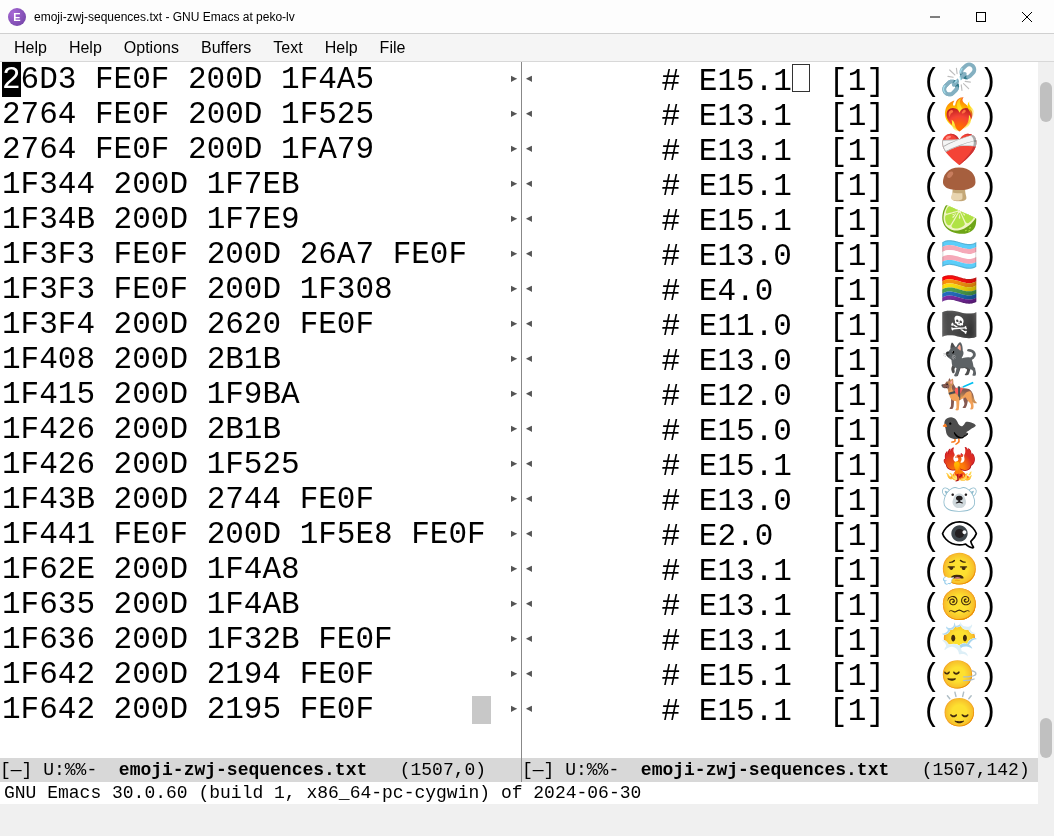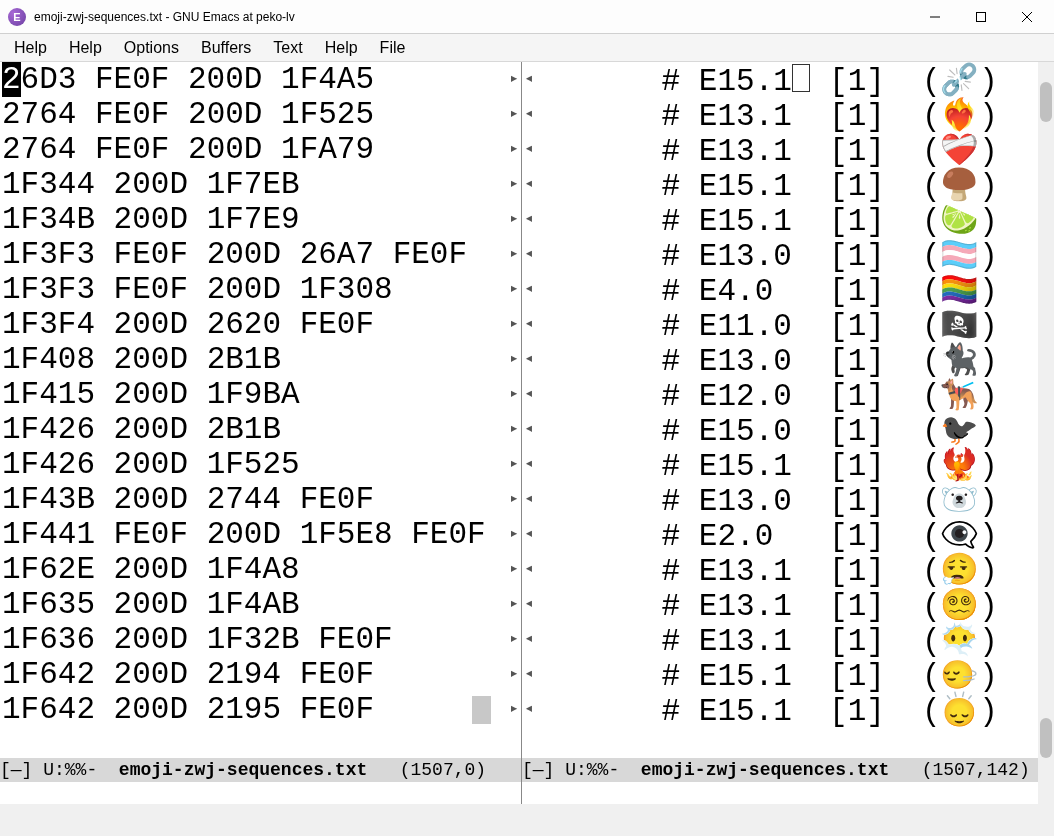--- a/index.html
+++ b/index.html
@@ -194,19 +194,20 @@
 </div>
 
 <div class="content">
   <div class="pane left" id="pane-left"><span class="fringe-arrow" style="top: 0px;">▸</span><div class="text-line"><span class="cursor-mark">2</span>6D3 FE0F 200D 1F4A5</div><span class="fringe-arrow" style="top: 35px;">▸</span><div class="text-line">2764 FE0F 200D 1F525</div><span class="fringe-arrow" style="top: 70px;">▸</span><div class="text-line">2764 FE0F 200D 1FA79</div><span class="fringe-arrow" style="top: 105px;">▸</span><div class="text-line">1F344 200D 1F7EB</div><span class="fringe-arrow" style="top: 140px;">▸</span><div class="text-line">1F34B 200D 1F7E9</div><span class="fringe-arrow" style="top: 175px;">▸</span><div class="text-line">1F3F3 FE0F 200D 26A7 FE0F</div><span class="fringe-arrow" style="top: 210px;">▸</span><div class="text-line">1F3F3 FE0F 200D 1F308</div><span class="fringe-arrow" style="top: 245px;">▸</span><div class="text-line">1F3F4 200D 2620 FE0F</div><span class="fringe-arrow" style="top: 280px;">▸</span><div class="text-line">1F408 200D 2B1B</div><span class="fringe-arrow" style="top: 315px;">▸</span><div class="text-line">1F415 200D 1F9BA</div><span class="fringe-arrow" style="top: 350px;">▸</span><div class="text-line">1F426 200D 2B1B</div><span class="fringe-arrow" style="top: 385px;">▸</span><div class="text-line">1F426 200D 1F525</div><span class="fringe-arrow" style="top: 420px;">▸</span><div class="text-line">1F43B 200D 2744 FE0F</div><span class="fringe-arrow" style="top: 455px;">▸</span><div class="text-line">1F441 FE0F 200D 1F5E8 FE0F</div><span class="fringe-arrow" style="top: 490px;">▸</span><div class="text-line">1F62E 200D 1F4A8</div><span class="fringe-arrow" style="top: 525px;">▸</span><div class="text-line">1F635 200D 1F4AB</div><span class="fringe-arrow" style="top: 560px;">▸</span><div class="text-line">1F636 200D 1F32B FE0F</div><span class="fringe-arrow" style="top: 595px;">▸</span><div class="text-line">1F642 200D 2194 FE0F</div><span class="fringe-arrow" style="top: 630px;">▸</span><span class="region-mark" style="position: absolute; right: 30px; top: 634px; height: 28px;"></span><div class="text-line">1F642 200D 2195 FE0F</div></div>
   <div class="pane right" id="pane-right"><span class="fringe-arrow-left" style="top: 0px;">◂</span><div class="text-line" style="padding-left: 28px;"><span>      # E15.1</span><span class="empty-glyph"></span> <span>[1]  </span>(<span class="emoji">⛓️‍💥</span>)</div><span class="fringe-arrow-left" style="top: 35px;">◂</span><div class="text-line" style="padding-left: 28px;"><span>      # E13.1</span>  <span>[1]  </span>(<span class="emoji">❤️‍🔥</span>)</div><span class="fringe-arrow-left" style="top: 70px;">◂</span><div class="text-line" style="padding-left: 28px;"><span>      # E13.1</span>  <span>[1]  </span>(<span class="emoji">❤️‍🩹</span>)</div><span class="fringe-arrow-left" style="top: 105px;">◂</span><div class="text-line" style="padding-left: 28px;"><span>      # E15.1</span>  <span>[1]  </span>(<span class="emoji">🍄‍🟫</span>)</div><span class="fringe-arrow-left" style="top: 140px;">◂</span><div class="text-line" style="padding-left: 28px;"><span>      # E15.1</span>  <span>[1]  </span>(<span class="emoji">🍋‍🟩</span>)</div><span class="fringe-arrow-left" style="top: 175px;">◂</span><div class="text-line" style="padding-left: 28px;"><span>      # E13.0</span>  <span>[1]  </span>(<span class="emoji">🏳️‍⚧️</span>)</div><span class="fringe-arrow-left" style="top: 210px;">◂</span><div class="text-line" style="padding-left: 28px;"><span>      # E4.0 </span>  <span>[1]  </span>(<span class="emoji">🏳️‍🌈</span>)</div><span class="fringe-arrow-left" style="top: 245px;">◂</span><div class="text-line" style="padding-left: 28px;"><span>      # E11.0</span>  <span>[1]  </span>(<span class="emoji">🏴‍☠️</span>)</div><span class="fringe-arrow-left" style="top: 280px;">◂</span><div class="text-line" style="padding-left: 28px;"><span>      # E13.0</span>  <span>[1]  </span>(<span class="emoji">🐈‍⬛</span>)</div><span class="fringe-arrow-left" style="top: 315px;">◂</span><div class="text-line" style="padding-left: 28px;"><span>      # E12.0</span>  <span>[1]  </span>(<span class="emoji">🐕‍🦺</span>)</div><span class="fringe-arrow-left" style="top: 350px;">◂</span><div class="text-line" style="padding-left: 28px;"><span>      # E15.0</span>  <span>[1]  </span>(<span class="emoji">🐦‍⬛</span>)</div><span class="fringe-arrow-left" style="top: 385px;">◂</span><div class="text-line" style="padding-left: 28px;"><span>      # E15.1</span>  <span>[1]  </span>(<span class="emoji">🐦‍🔥</span>)</div><span class="fringe-arrow-left" style="top: 420px;">◂</span><div class="text-line" style="padding-left: 28px;"><span>      # E13.0</span>  <span>[1]  </span>(<span class="emoji">🐻‍❄️</span>)</div><span class="fringe-arrow-left" style="top: 455px;">◂</span><div class="text-line" style="padding-left: 28px;"><span>      # E2.0 </span>  <span>[1]  </span>(<span class="emoji">👁️‍🗨️</span>)</div><span class="fringe-arrow-left" style="top: 490px;">◂</span><div class="text-line" style="padding-left: 28px;"><span>      # E13.1</span>  <span>[1]  </span>(<span class="emoji">😮‍💨</span>)</div><span class="fringe-arrow-left" style="top: 525px;">◂</span><div class="text-line" style="padding-left: 28px;"><span>      # E13.1</span>  <span>[1]  </span>(<span class="emoji">😵‍💫</span>)</div><span class="fringe-arrow-left" style="top: 560px;">◂</span><div class="text-line" style="padding-left: 28px;"><span>      # E13.1</span>  <span>[1]  </span>(<span class="emoji">😶‍🌫️</span>)</div><span class="fringe-arrow-left" style="top: 595px;">◂</span><div class="text-line" style="padding-left: 28px;"><span>      # E15.1</span>  <span>[1]  </span>(<span class="emoji">🙂‍↔️</span>)</div><span class="fringe-arrow-left" style="top: 630px;">◂</span><div class="text-line" style="padding-left: 28px;"><span>      # E15.1</span>  <span>[1]  </span>(<span class="emoji">🙂‍↕️</span>)</div></div>
   <div class="bot">
     <div class="modeline">
       <div class="ml-left"><span>[—] U:%%-  </span><span class="ml-bold">emoji-zwj-sequences.txt</span><span>   (1507,0)   (Text An</span></div>
       <div class="ml-right"><span>[—] U:%%-  </span><span class="ml-bold">emoji-zwj-sequences.txt</span><span>   (1507,142)  (Text</span></div>
     </div>
+    <div class="echo">GNU Emacs 30.0.60 (build 1, x86_64-pc-cygwin) of 2024-06-30</div>
   </div>
 </div>
 
 <div class="scrollbar">
   <div class="scroll-thumb" style="top:20px;height:40px"></div>
   <div class="scroll-thumb" style="top:656px;height:40px"></div>
 </div>
 
 </body></html>

